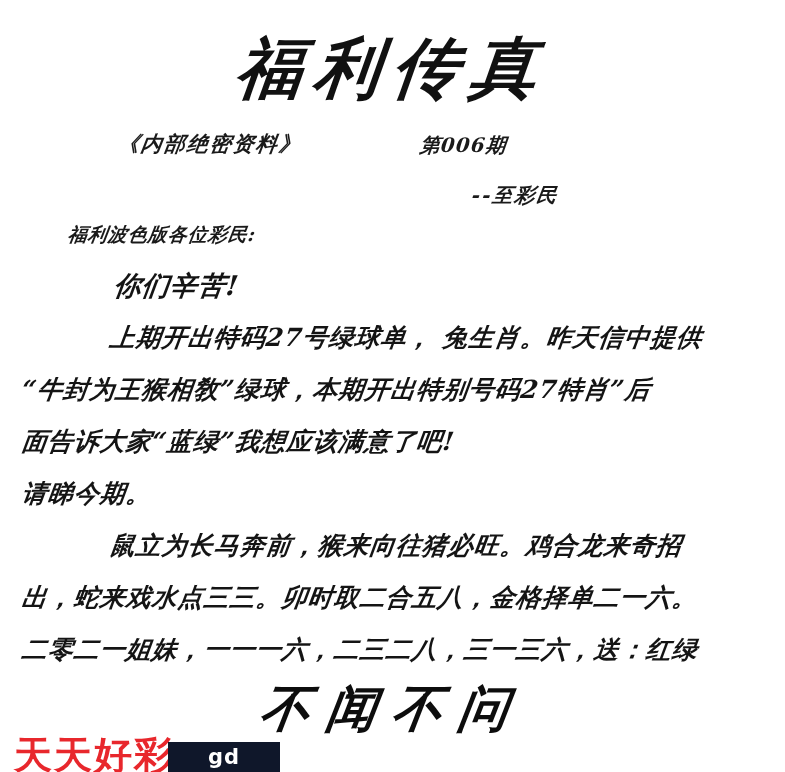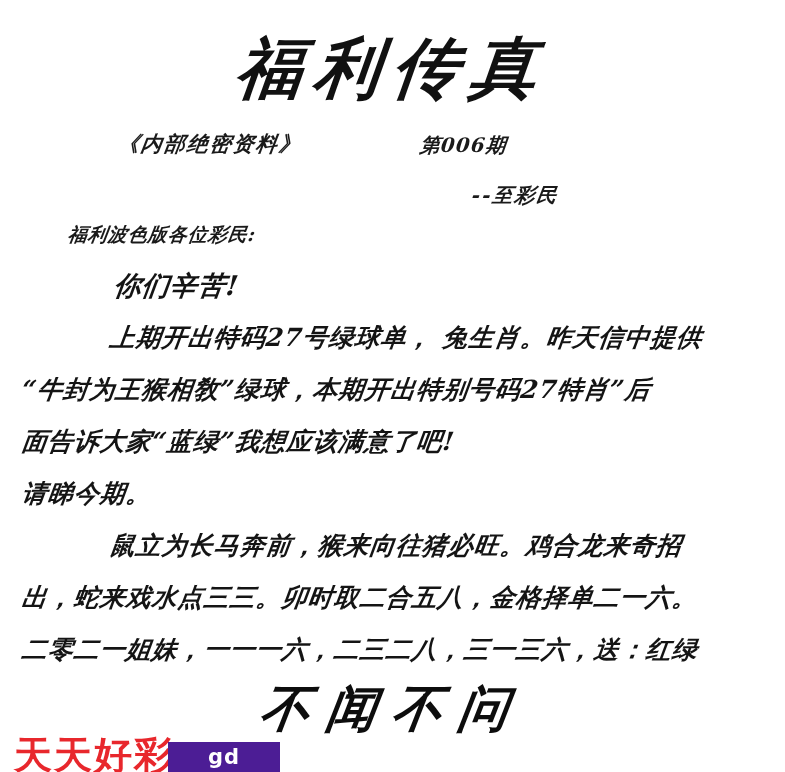--- a/index.html
+++ b/index.html
@@ -162,21 +162,21 @@
     color: #3b6fd4;
     letter-spacing: -1px;
     white-space: nowrap;
   }
   .wm-badge {
     position: absolute;
     left: 168px;
     top: 742px;
     width: 112px;
     height: 30px;
-    background: #4c1d95;
+    background: #0f172a;
     color: #ffffff;
     font-family: "DejaVu Sans", sans-serif;
     font-size: 21px;
     font-weight: bold;
     line-height: 30px;
     text-align: center;
     letter-spacing: 1px;
   }
 </style>
 </head>

